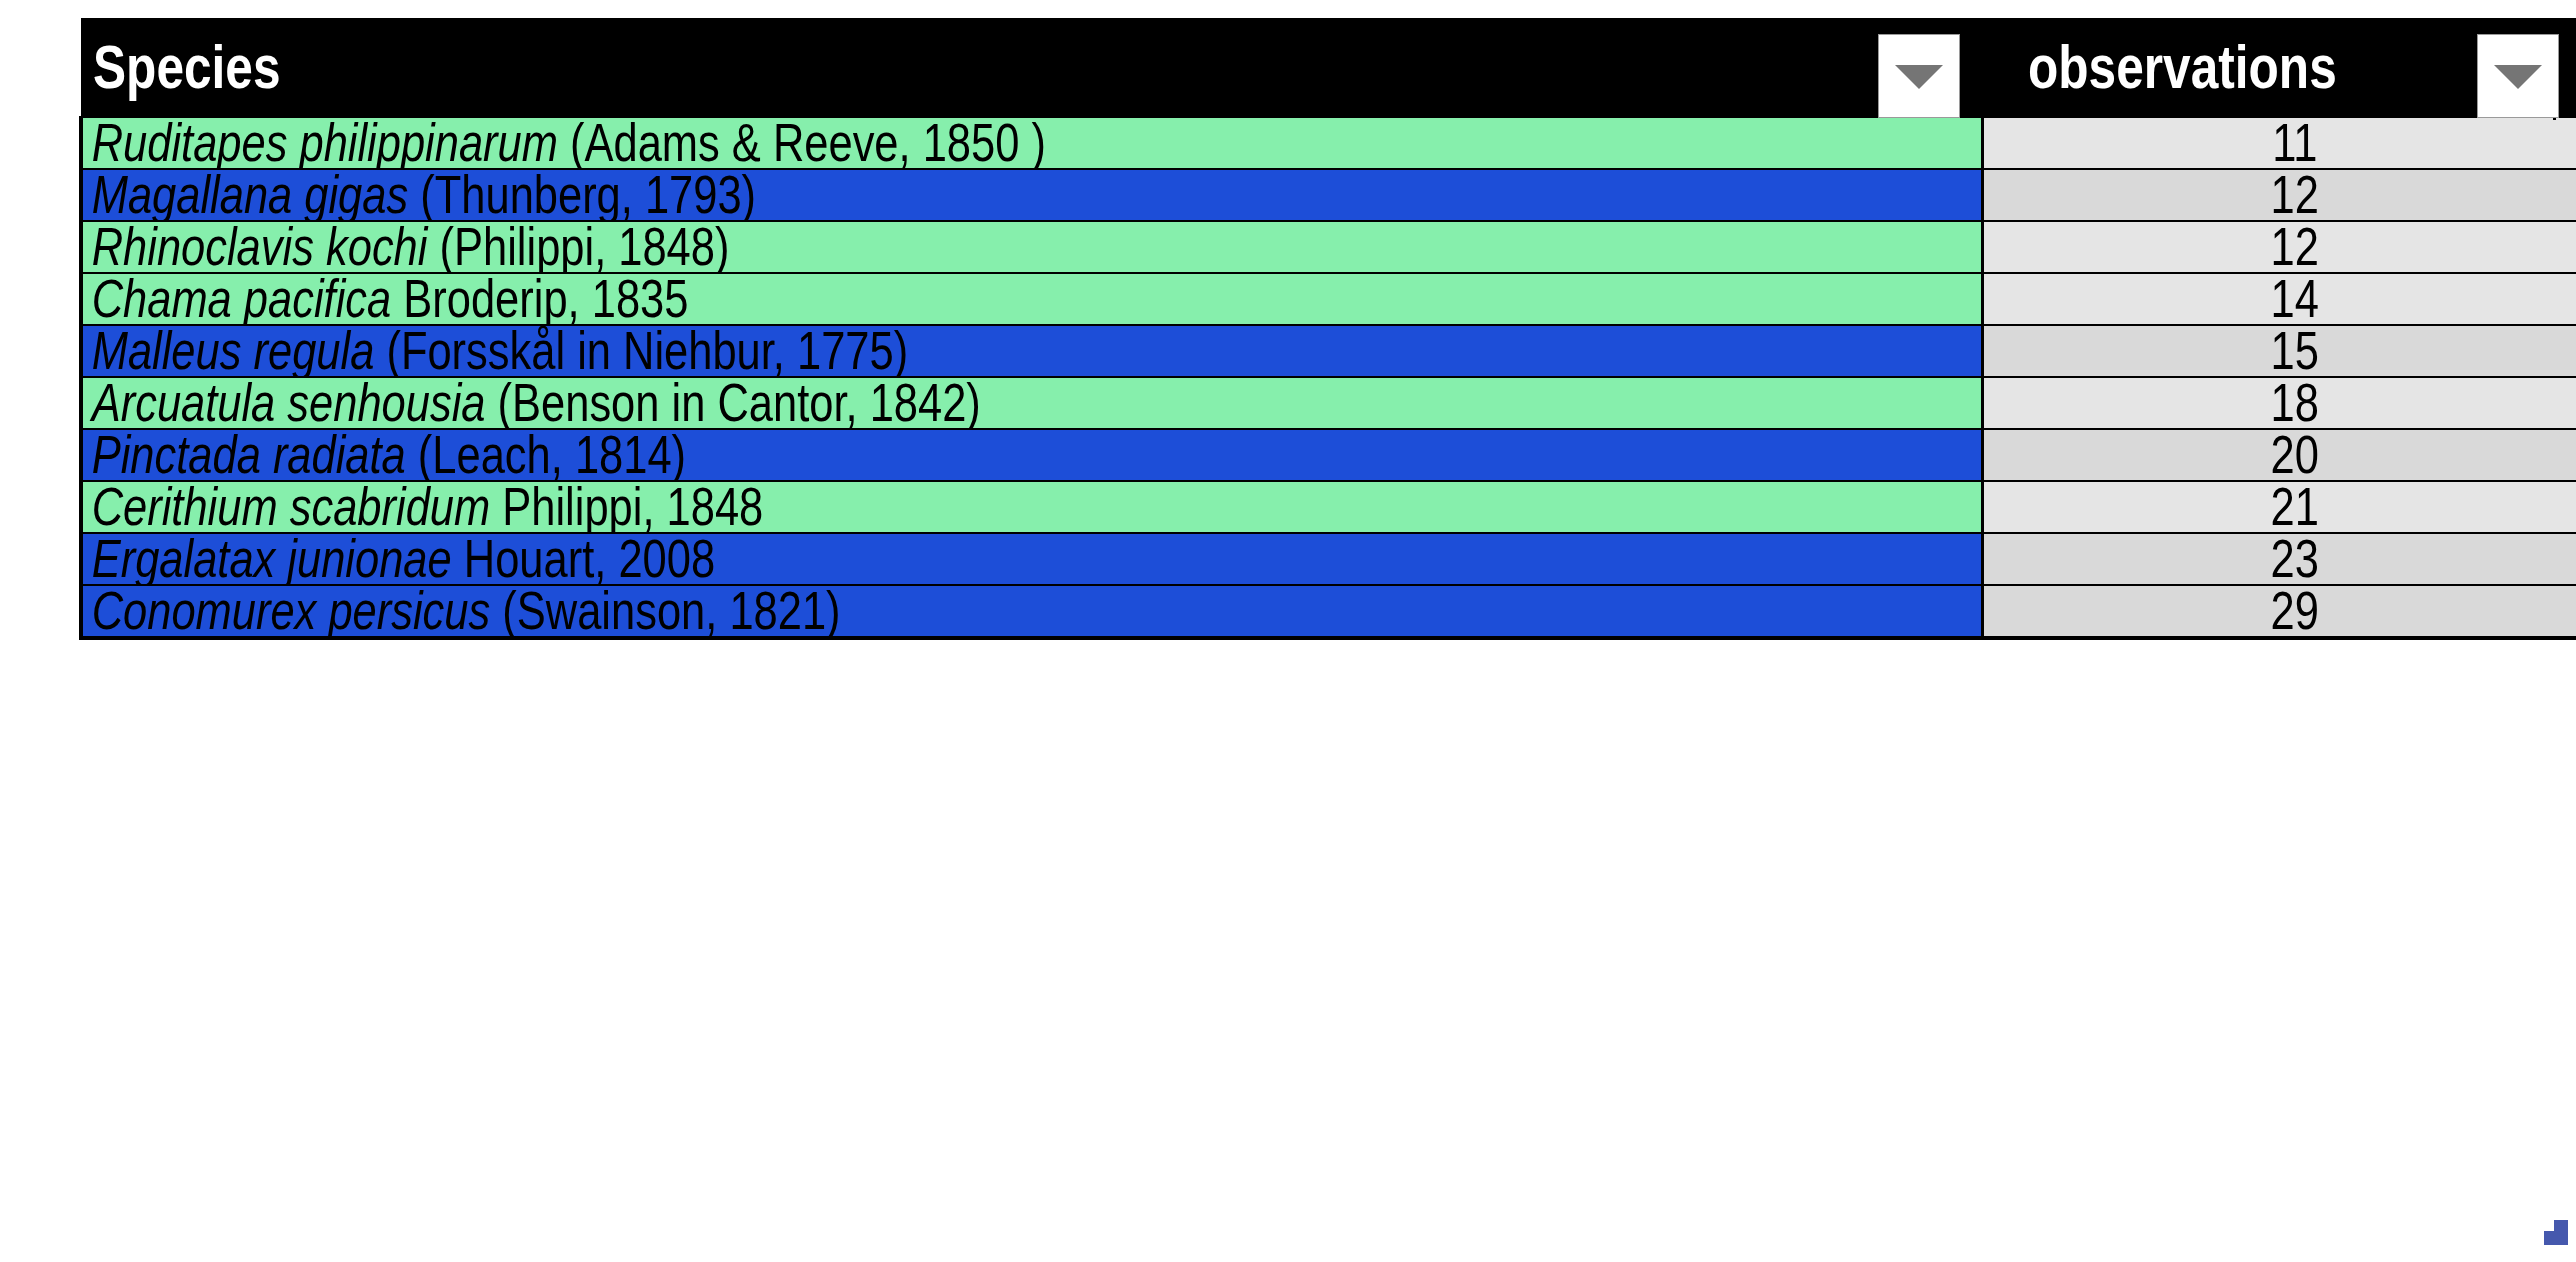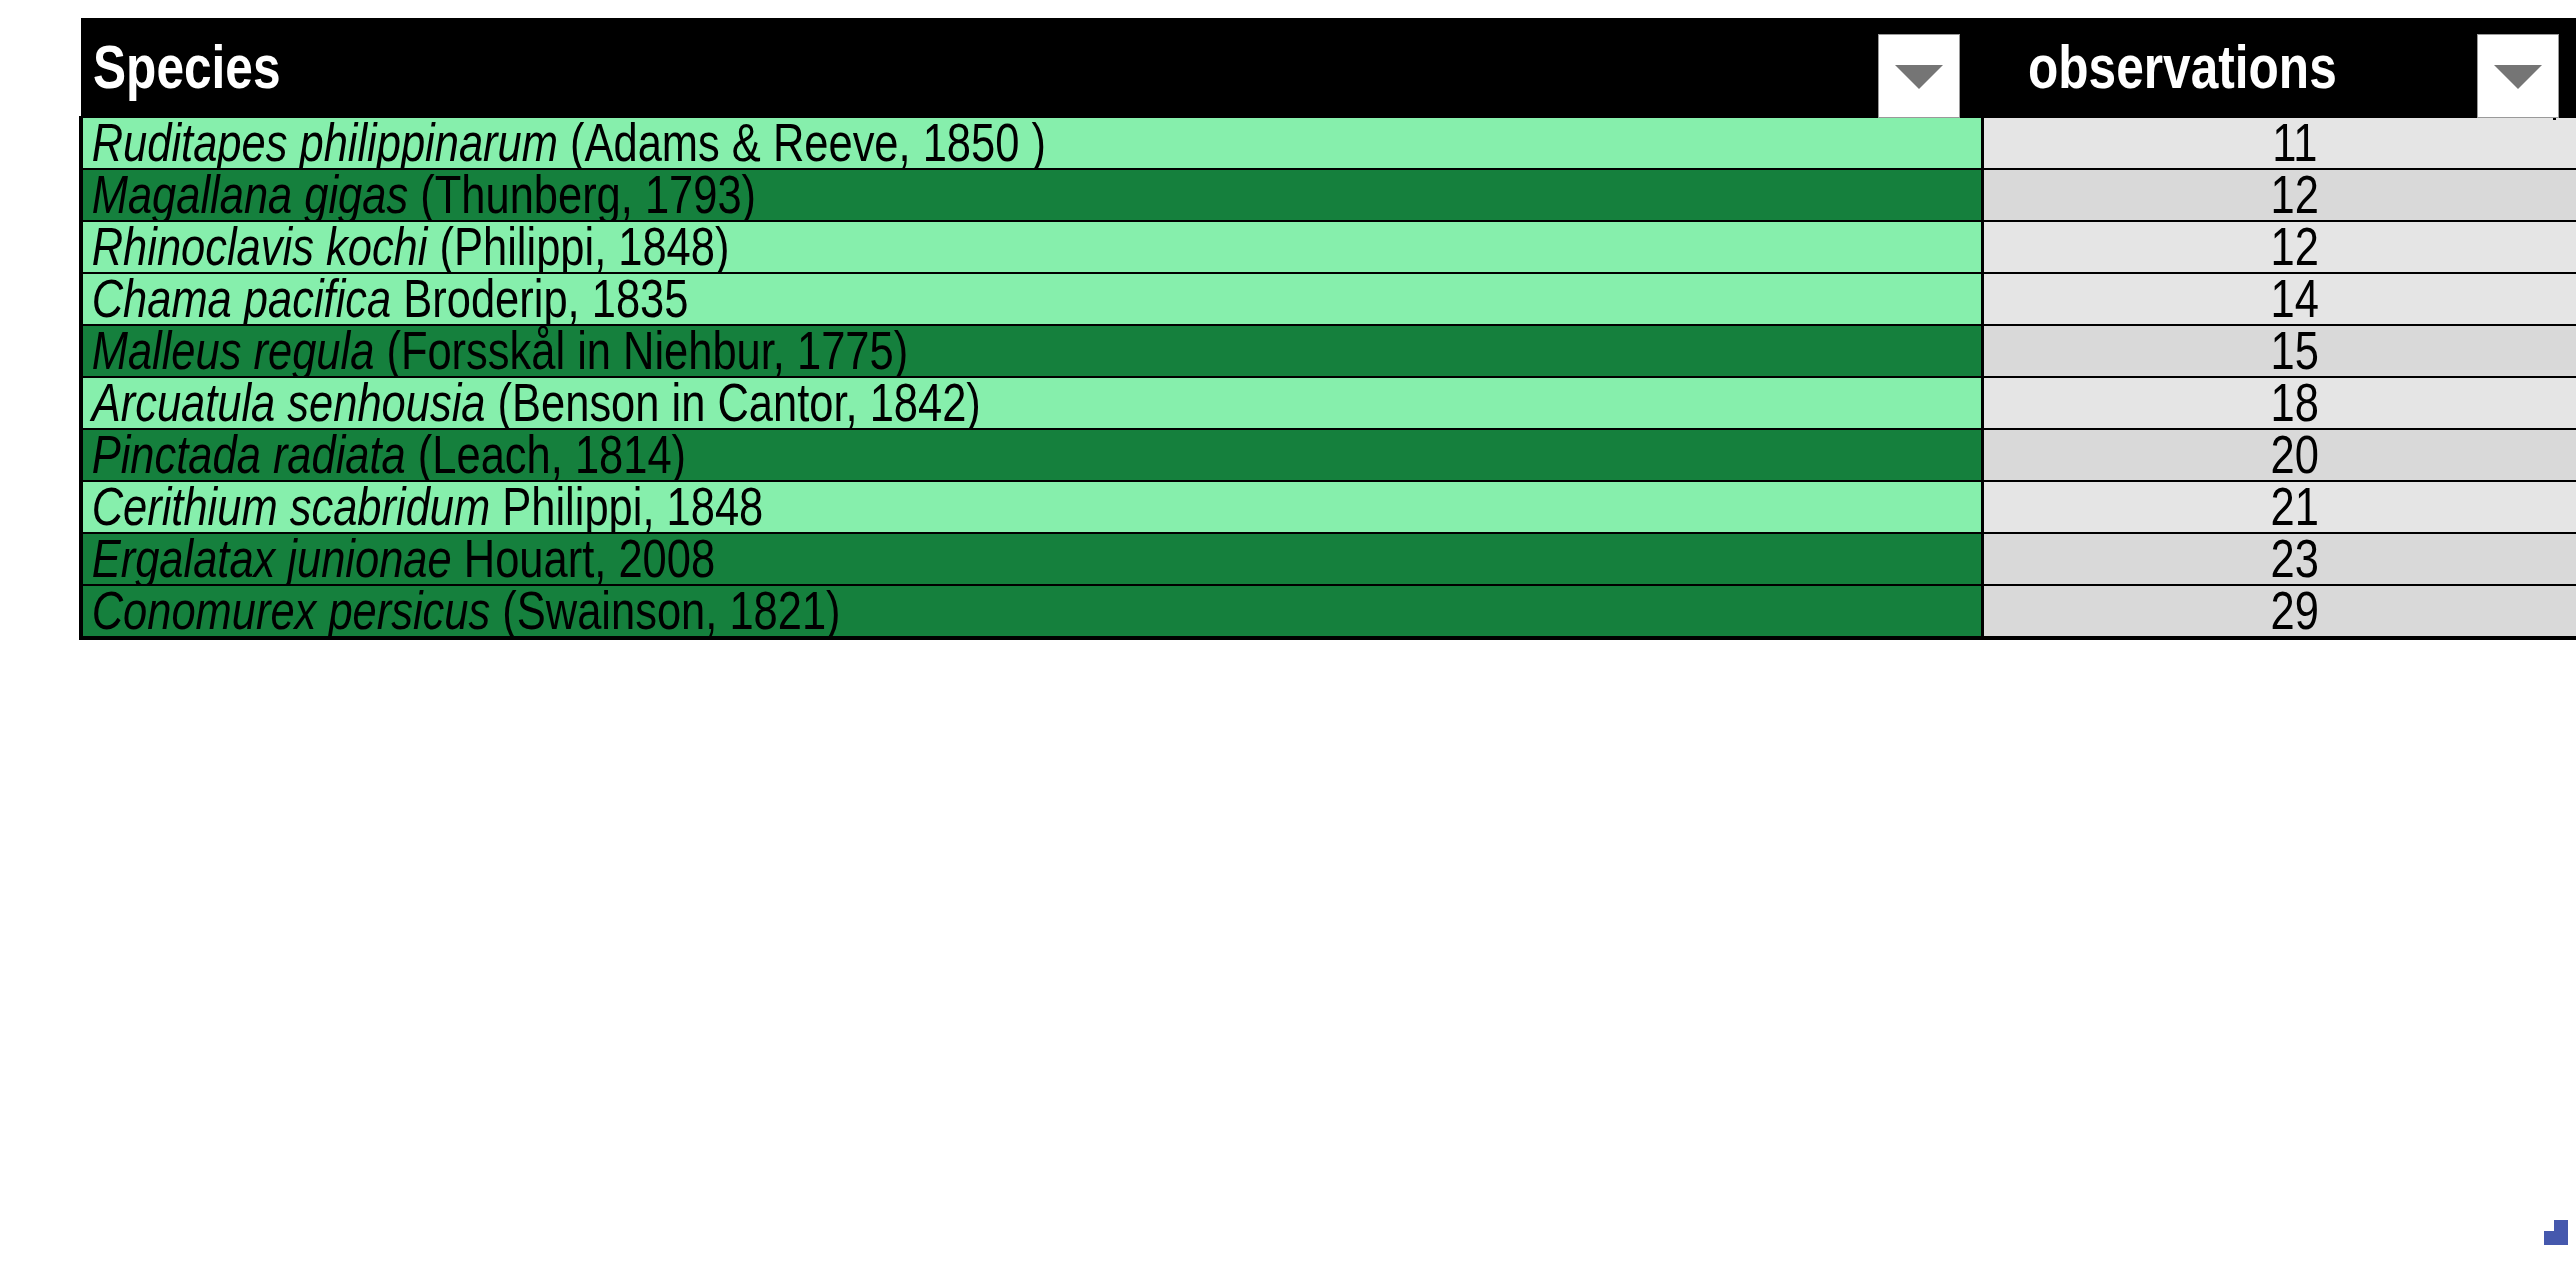--- a/index.html
+++ b/index.html
@@ -115,21 +115,21 @@
     border-bottom: 0;
     vertical-align: middle;
     overflow: hidden;
     white-space: nowrap;
   }
   tbody tr.data-row:last-child td {
     border-bottom: 4.4px solid #000000;
   }
 
   tbody tr.dark  td.species-cell { background: #86efac; }
-  tbody tr.light td.species-cell { background: #15803d; }
+  tbody tr.light td.species-cell { background: #1d4ed8; }
   tbody tr.dark  td.obs-cell     { background: #e5e5e5; }
   tbody tr.light td.obs-cell     { background: #d9d9d9; }
 
   td.species-cell {
     border-left: 4.4px solid #000000;
     border-right: 3.5px solid #000000;
   }
   td.obs-cell {
     border-left: none;
     border-right: none;

